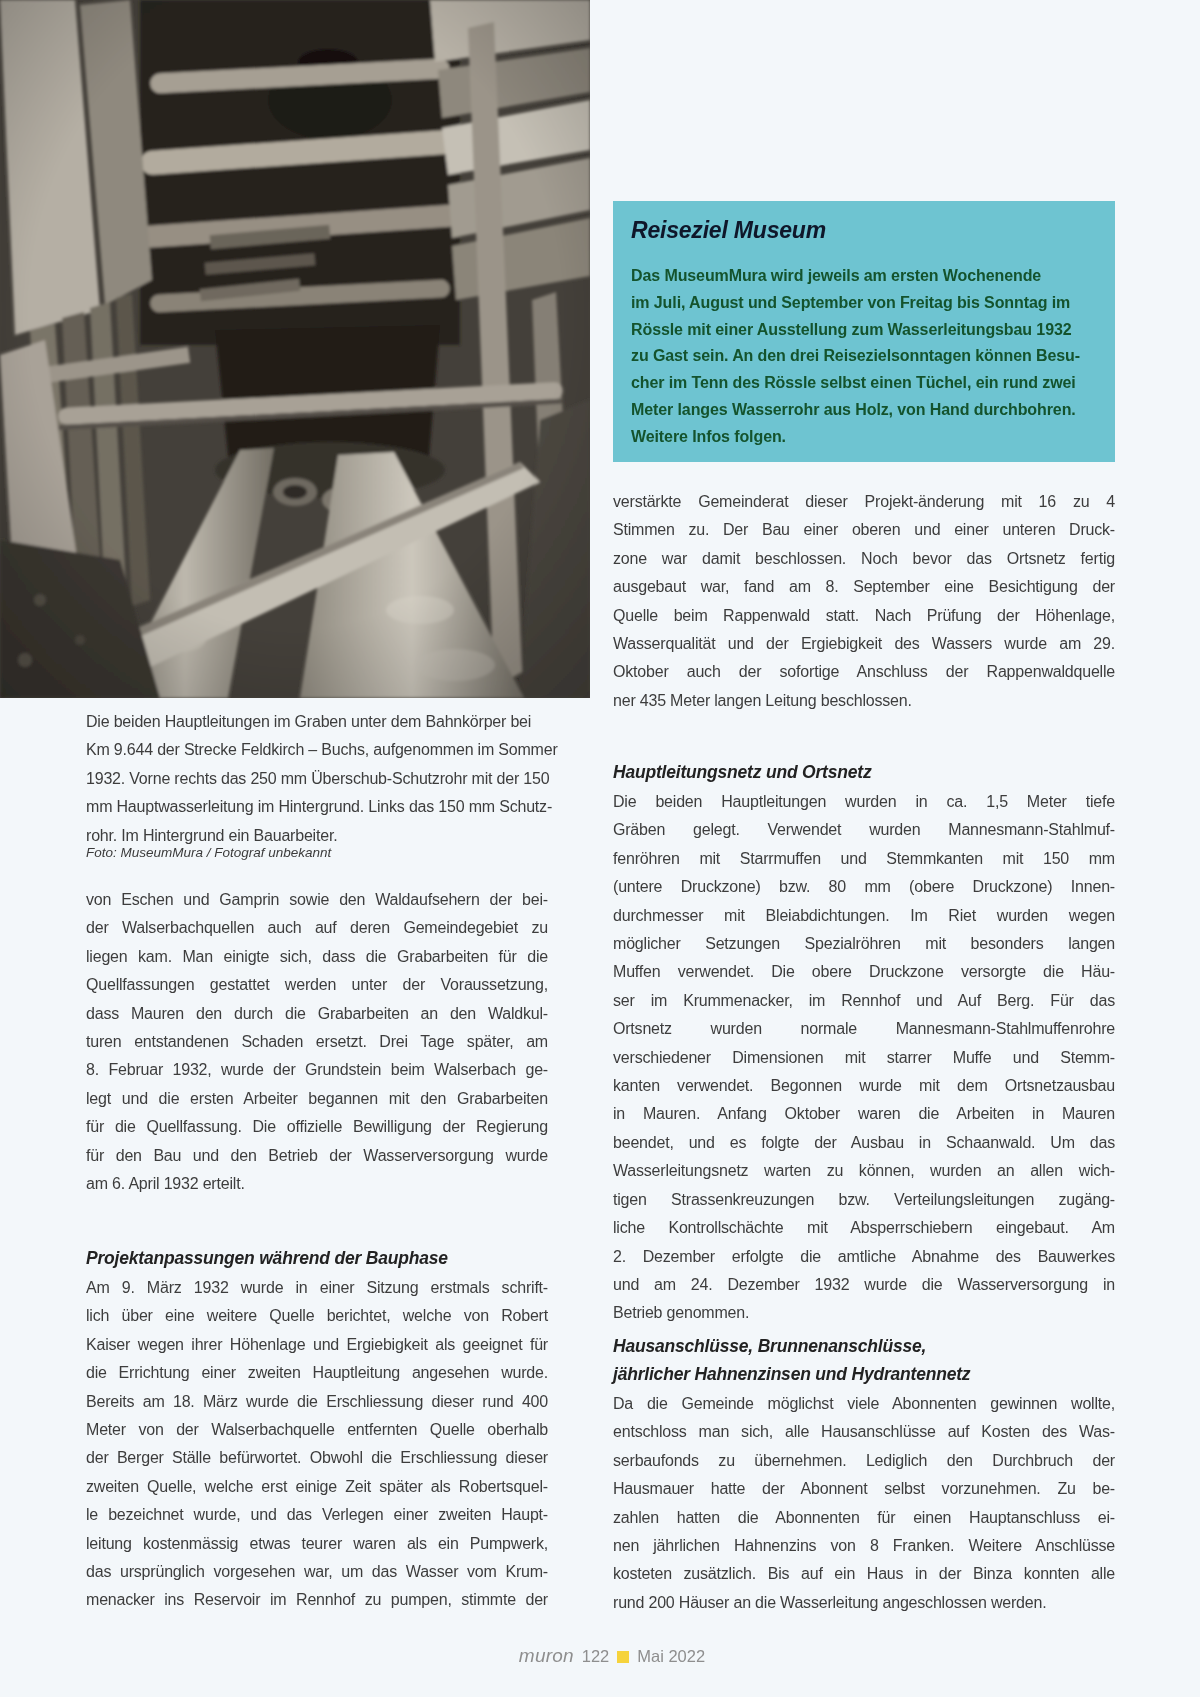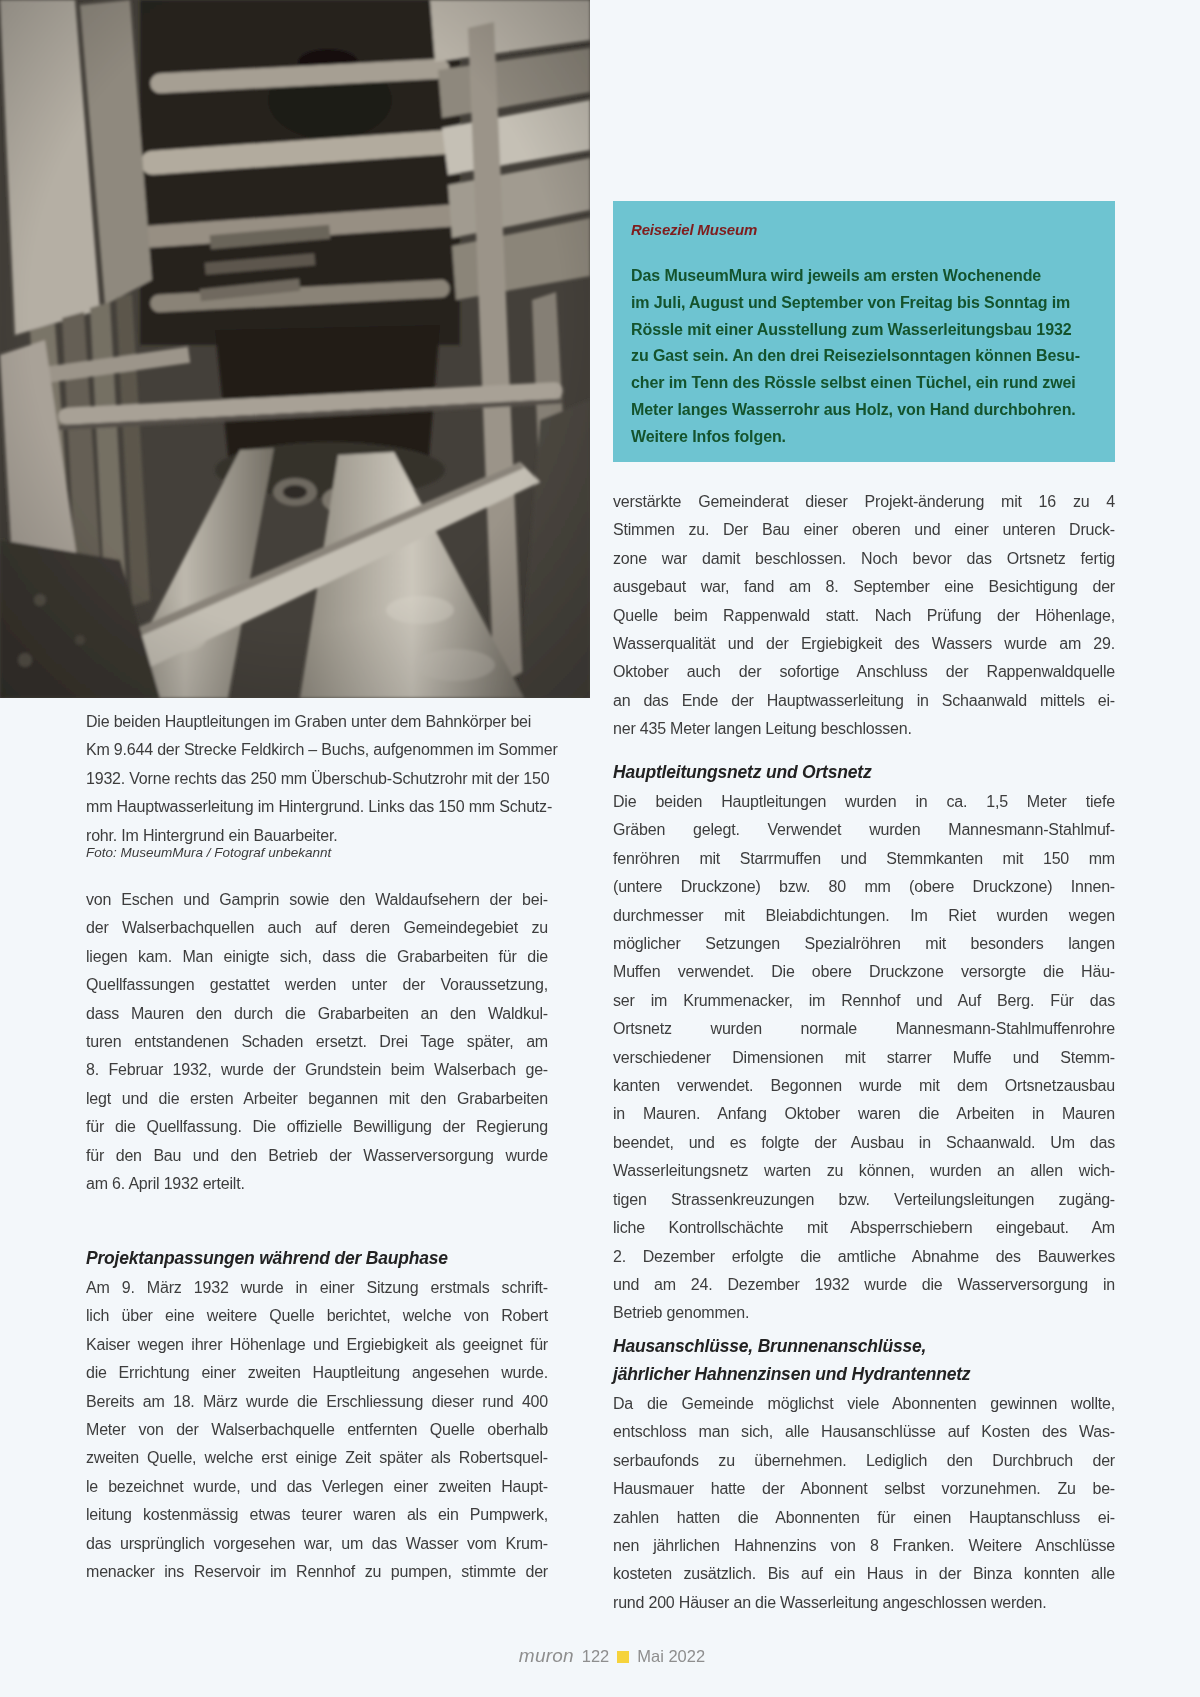--- a/index.html
+++ b/index.html
@@ -27,21 +27,21 @@
   .subhead{font-size:17.5px;font-weight:bold;font-style:italic;color:#222;letter-spacing:-0.2px;}
   .subhead .ln{line-height:28px;}
 
   #lcol-p1{left:86px;top:886px;width:462px;}
   #lcol-h1{left:86px;top:1248px;width:462px;}
   #lcol-p2{left:86px;top:1274px;width:462px;}
 
   
   #infobox{left:613px;top:201px;width:502px;height:261px;box-sizing:border-box;
            padding:16px 18px 14px 18px;background:#6ec4d1;}
-  #infobox .title{color:#7f1d1d;font-weight:bold;font-style:italic;font-size:15px;
+  #infobox .title{color:#0f172a;font-weight:bold;font-style:italic;font-size:23px;
                   line-height:26px;margin:0 0 20px 0;letter-spacing:-0.2px;}
   #infobox .body{color:#14532d;font-weight:bold;font-size:16px;line-height:26.8px;letter-spacing:-0.1px;}
 
   #rcol-p1{left:613px;top:488px;width:502px;}
   #rcol-h1{left:613px;top:762px;width:502px;}
   #rcol-p2{left:613px;top:788px;width:502px;}
   #rcol-h2{left:613px;top:1332px;width:502px;}
   #rcol-p3{left:613px;top:1390px;width:502px;}
 
   
@@ -177,36 +177,36 @@
       <div class="ln">am 6. April 1932 erteilt.</div>
     </div>
   <div class="abs subhead" id="lcol-h1">Projektanpassungen während der Bauphase</div>
   <div class="abs para cont" id="lcol-p2">
       <div class="ln">Am 9. März 1932 wurde in einer Sitzung erstmals schrift-</div>
       <div class="ln">lich über eine weitere Quelle berichtet, welche von Robert</div>
       <div class="ln">Kaiser wegen ihrer Höhenlage und Ergiebigkeit als geeignet für</div>
       <div class="ln">die Errichtung einer zweiten Hauptleitung angesehen wurde.</div>
       <div class="ln">Bereits am 18. März wurde die Erschliessung dieser rund 400</div>
       <div class="ln">Meter von der Walserbachquelle entfernten Quelle oberhalb</div>
+      <div class="ln">der Berger Ställe befürwortet. Obwohl die Erschliessung dieser</div>
       <div class="ln">zweiten Quelle, welche erst einige Zeit später als Robertsquel-</div>
       <div class="ln">le bezeichnet wurde, und das Verlegen einer zweiten Haupt-</div>
       <div class="ln">leitung kostenmässig etwas teurer waren als ein Pumpwerk,</div>
       <div class="ln">das ursprünglich vorgesehen war, um das Wasser vom Krum-</div>
       <div class="ln">menacker ins Reservoir im Rennhof zu pumpen, stimmte der</div>
     </div>
 
   <div class="abs para" id="rcol-p1">
       <div class="ln">verstärkte Gemeinderat dieser Projekt-änderung mit 16 zu 4</div>
       <div class="ln">Stimmen zu. Der Bau einer oberen und einer unteren Druck-</div>
       <div class="ln">zone war damit beschlossen. Noch bevor das Ortsnetz fertig</div>
       <div class="ln">ausgebaut war, fand am 8. September eine Besichtigung der</div>
       <div class="ln">Quelle beim Rappenwald statt. Nach Prüfung der Höhenlage,</div>
       <div class="ln">Wasserqualität und der Ergiebigkeit des Wassers wurde am 29.</div>
       <div class="ln">Oktober auch der sofortige Anschluss der Rappenwaldquelle</div>
-      <div class="ln">an das Ende der Hauptwasserleitung in Schaanwald mittels ei-</div>
       <div class="ln">ner 435 Meter langen Leitung beschlossen.</div>
     </div>
   <div class="abs subhead" id="rcol-h1">Hauptleitungsnetz und Ortsnetz</div>
   <div class="abs para" id="rcol-p2">
       <div class="ln">Die beiden Hauptleitungen wurden in ca. 1,5 Meter tiefe</div>
       <div class="ln">Gräben gelegt. Verwendet wurden Mannesmann-Stahlmuf-</div>
       <div class="ln">fenröhren mit Starrmuffen und Stemmkanten mit 150 mm</div>
       <div class="ln">(untere Druckzone) bzw. 80 mm (obere Druckzone) Innen-</div>
       <div class="ln">durchmesser mit Bleiabdichtungen. Im Riet wurden wegen</div>
       <div class="ln">möglicher Setzungen Spezialröhren mit besonders langen</div>

